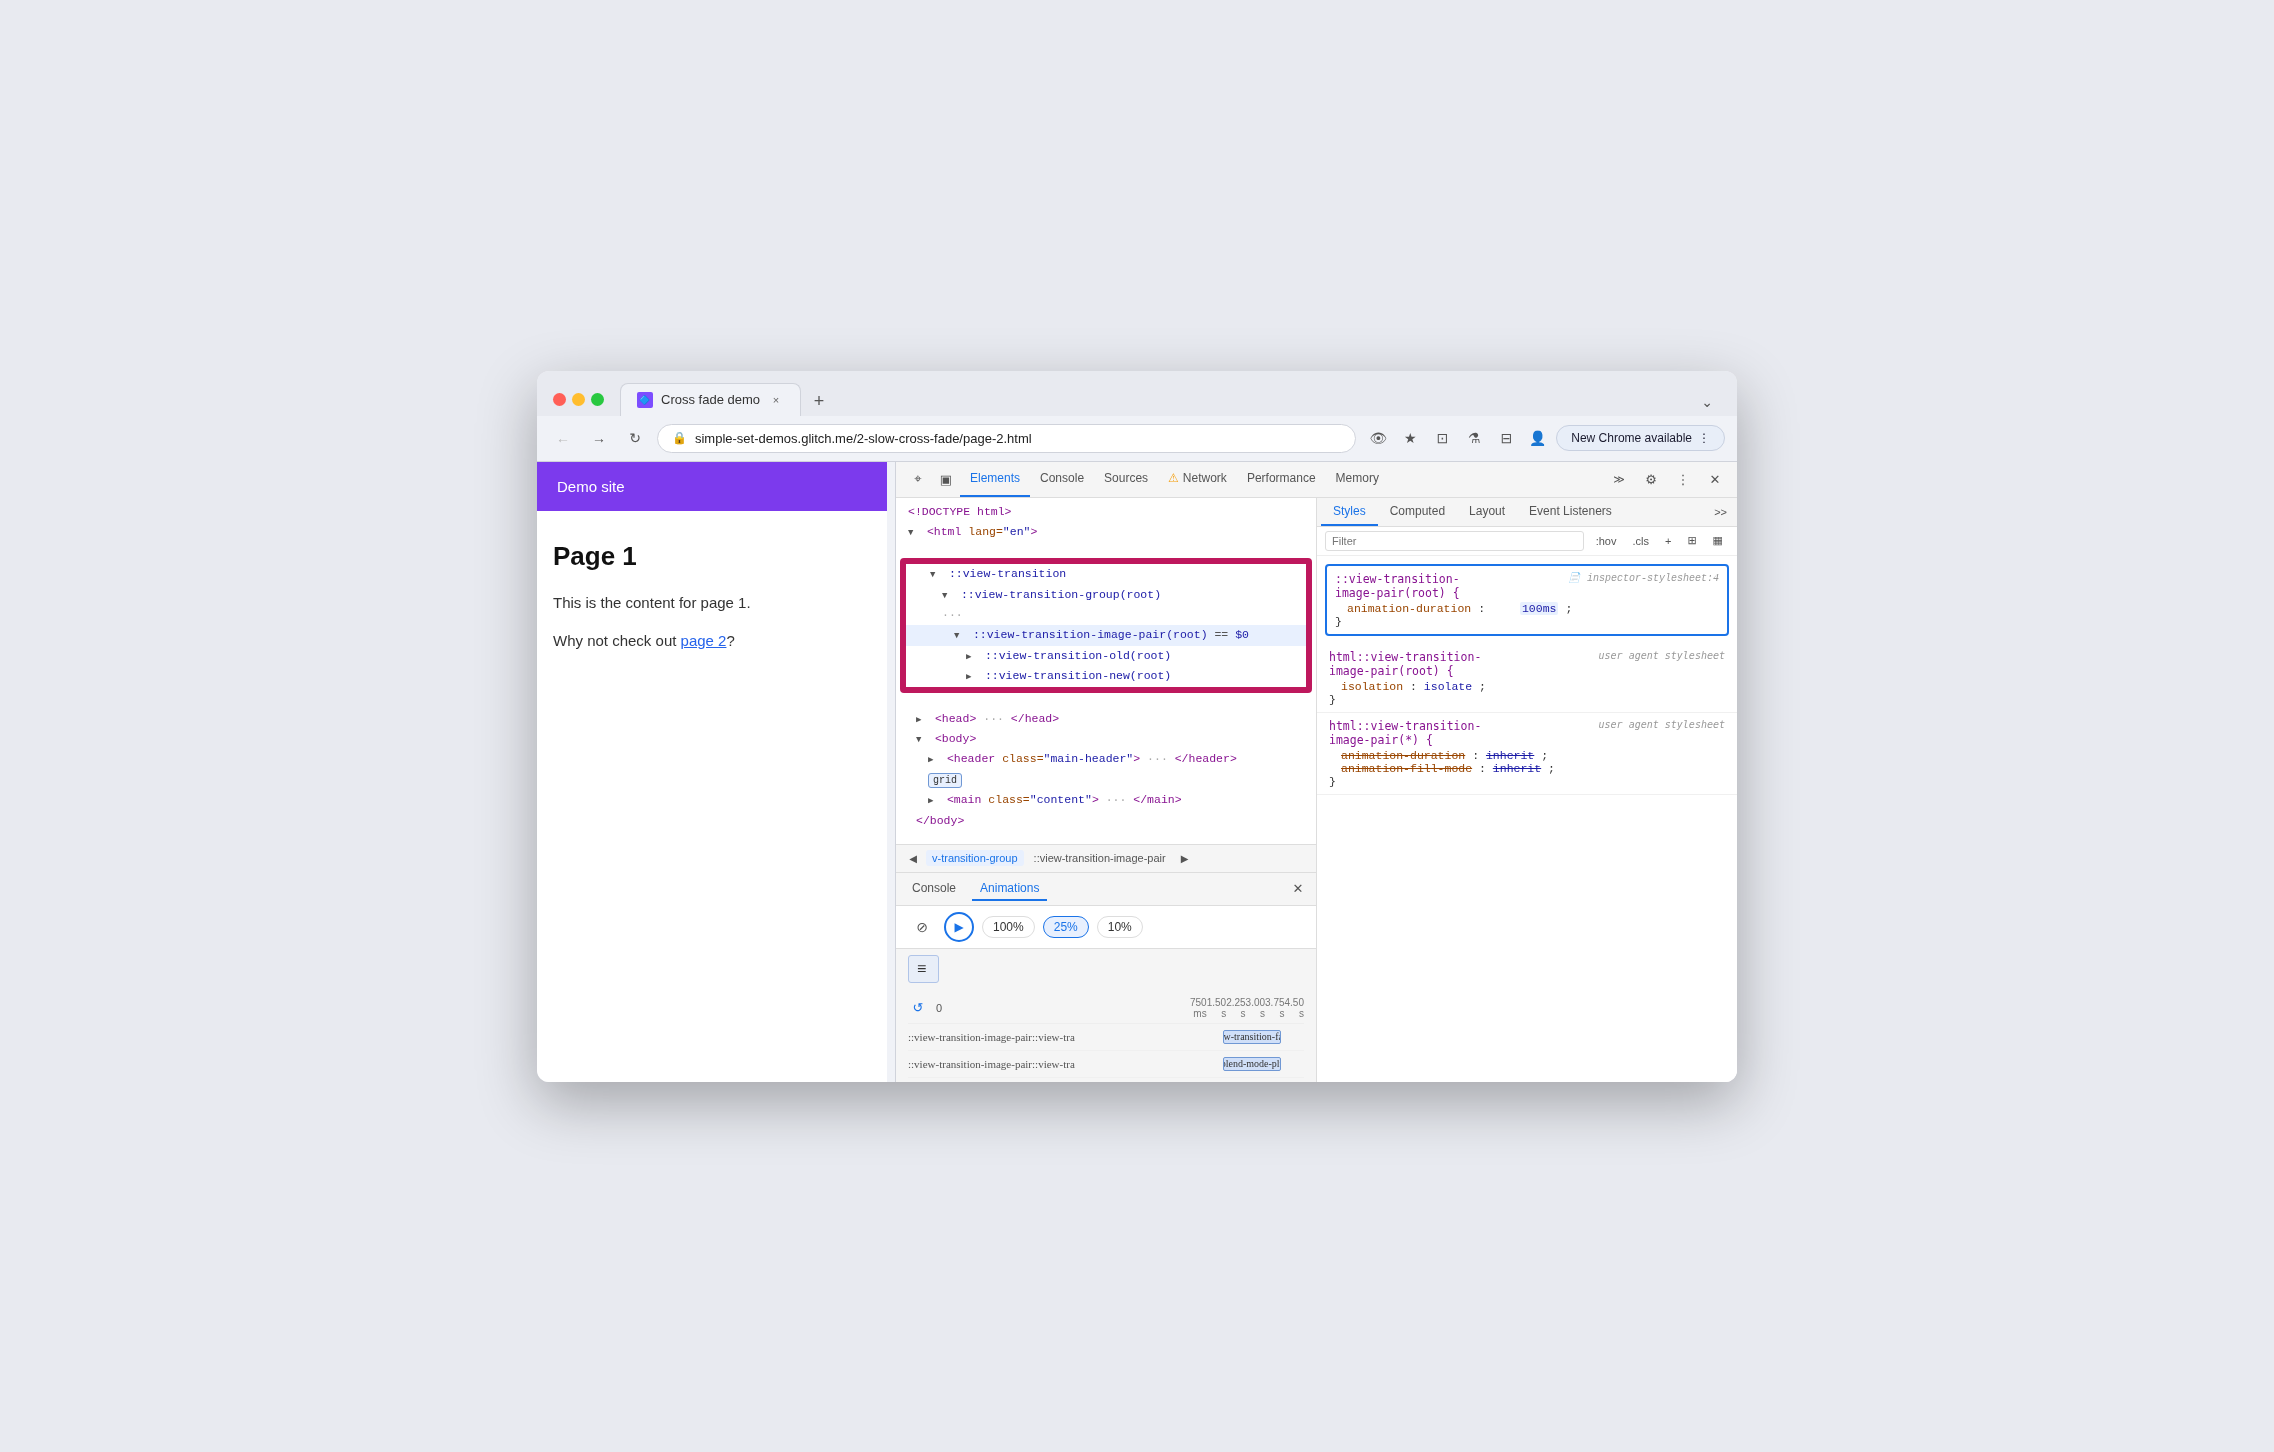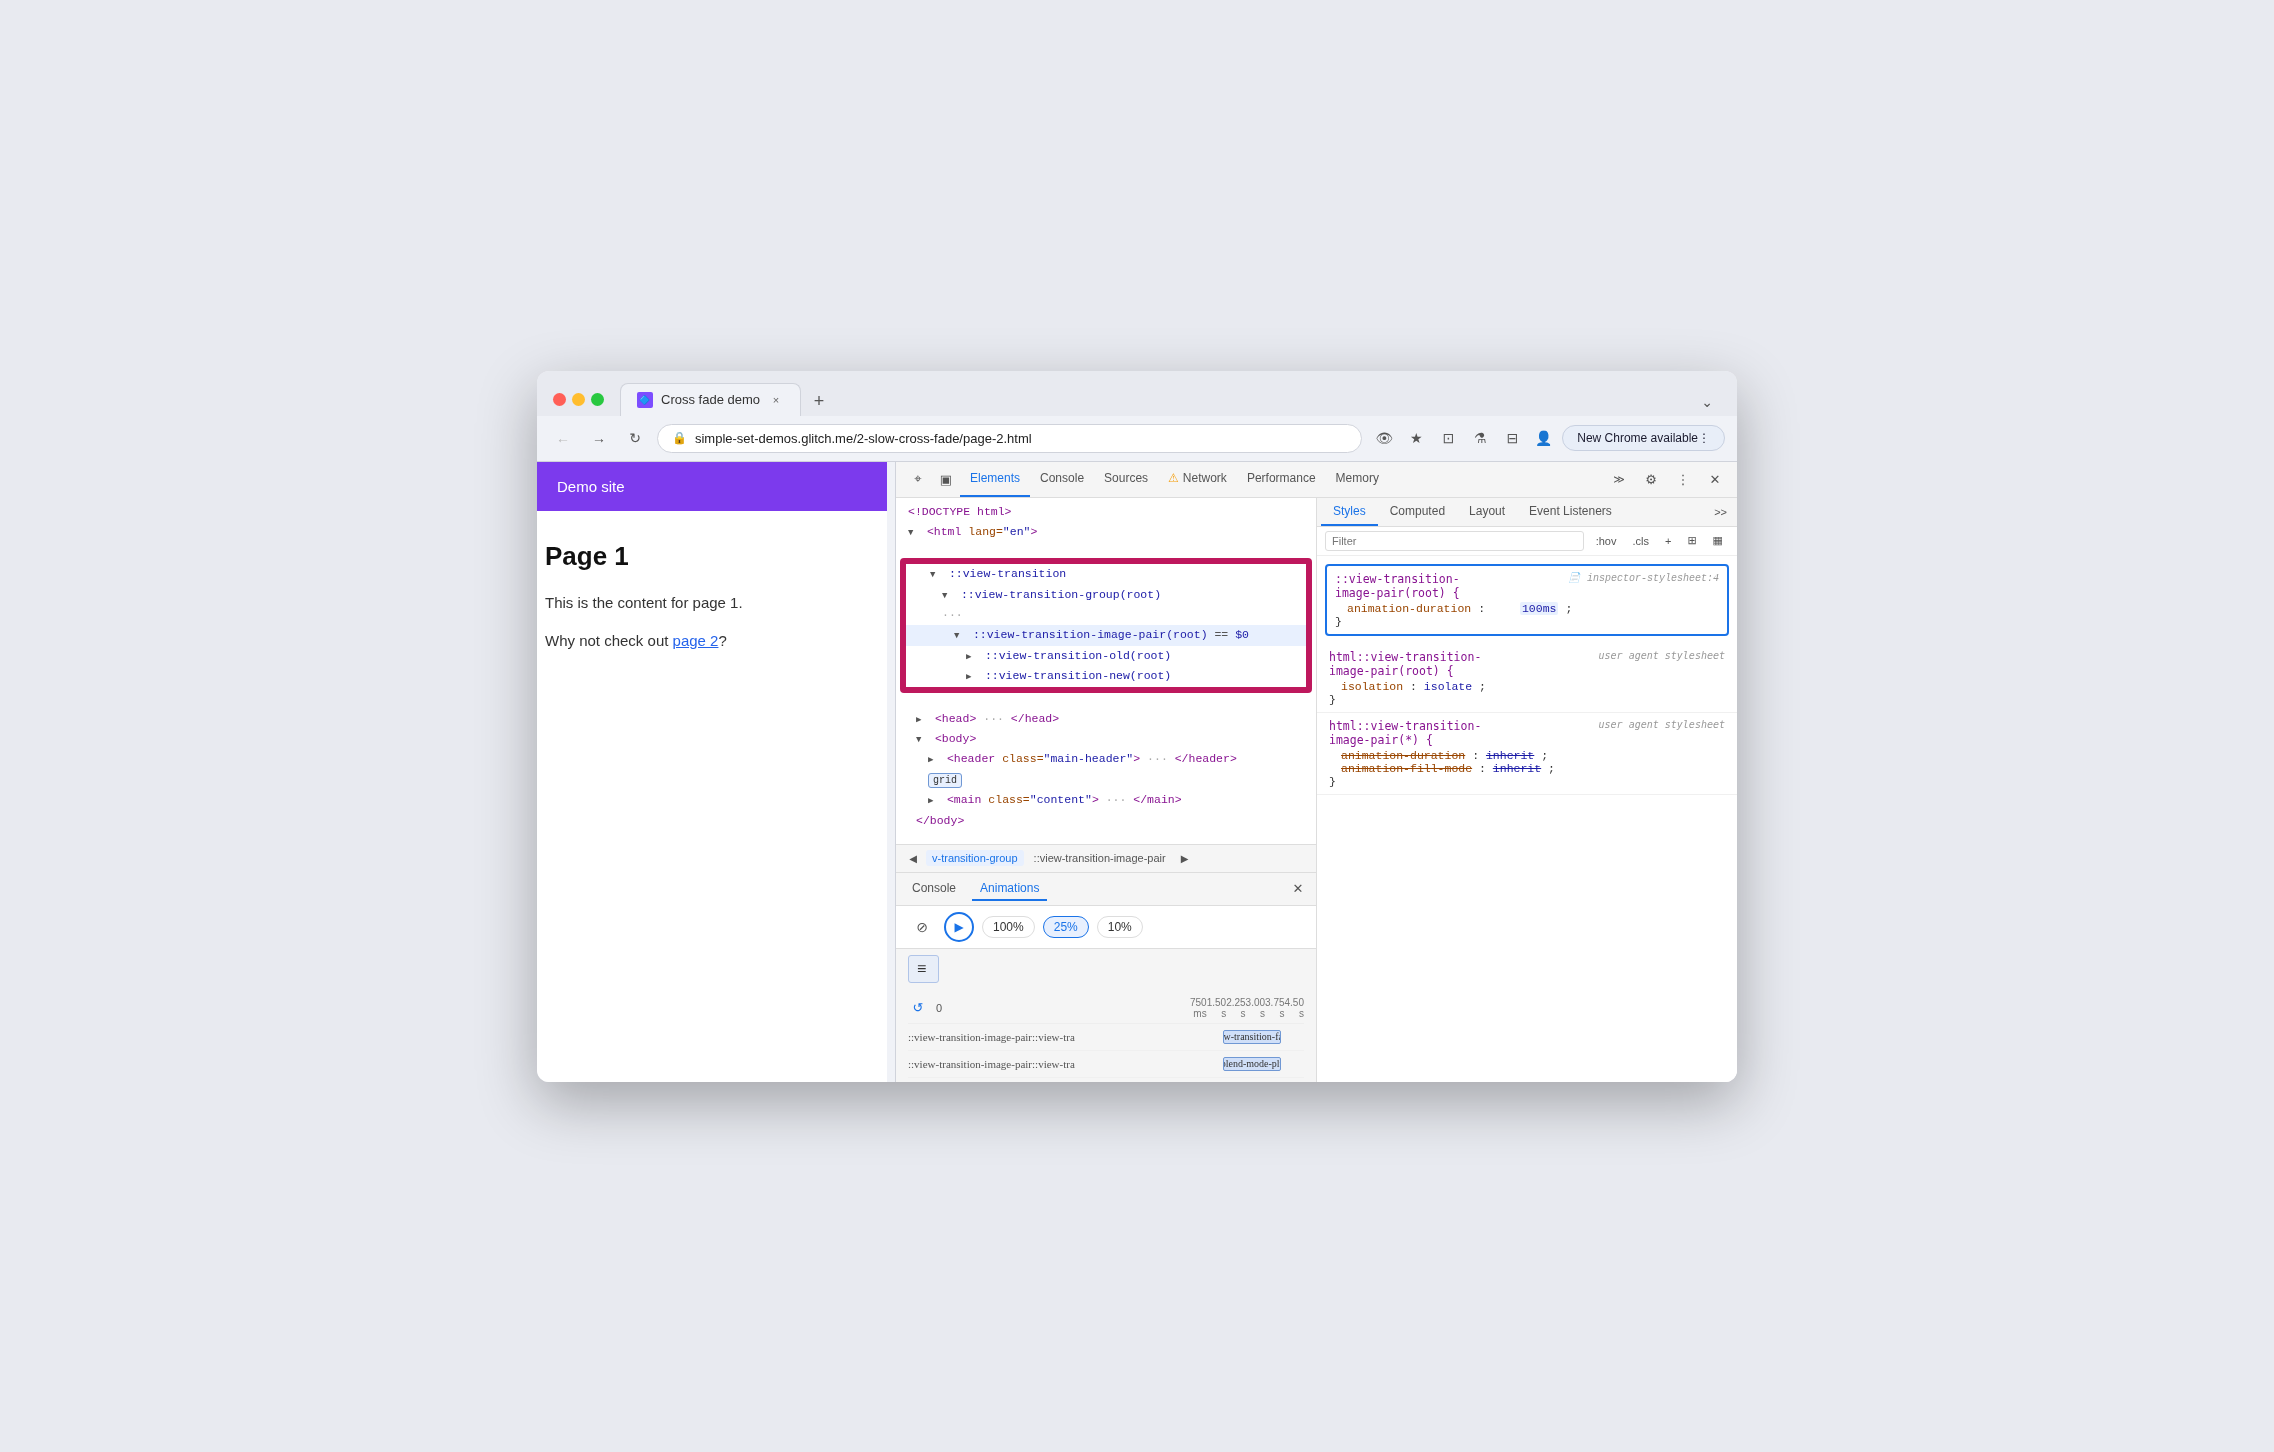--- a/index.html
+++ b/index.html
@@ -151,21 +151,21 @@
     .new-chrome-btn {
       background: #e8eef8;
       border: 1px solid #c8d0e0;
       border-radius: 16px;
       padding: 5px 14px;
       font-size: 12px;
       color: #1a1a2e;
       cursor: pointer;
       display: flex;
       align-items: flex-start;
-      gap: 0;
+      gap: 6px;
     }
     
     .content-area {
       display: flex;
       height: 620px;
       gap: 8px;
     }
     
     .demo-site {
       width: 350px;
@@ -173,21 +173,21 @@
       flex-shrink: 0;
     }
     .demo-header {
       background: #7c3aed;
       padding: 16px 20px;
       color: white;
       font-size: 15px;
       font-weight: 500;
     }
     .demo-body {
-      padding: 30px 8px;
+      padding: 30px 16px;
     }
     .demo-body h1 {
       font-size: 26px;
       font-weight: 700;
       color: #111;
       margin-bottom: 20px;
     }
     .demo-body p {
       font-size: 15px;
       color: #333;

